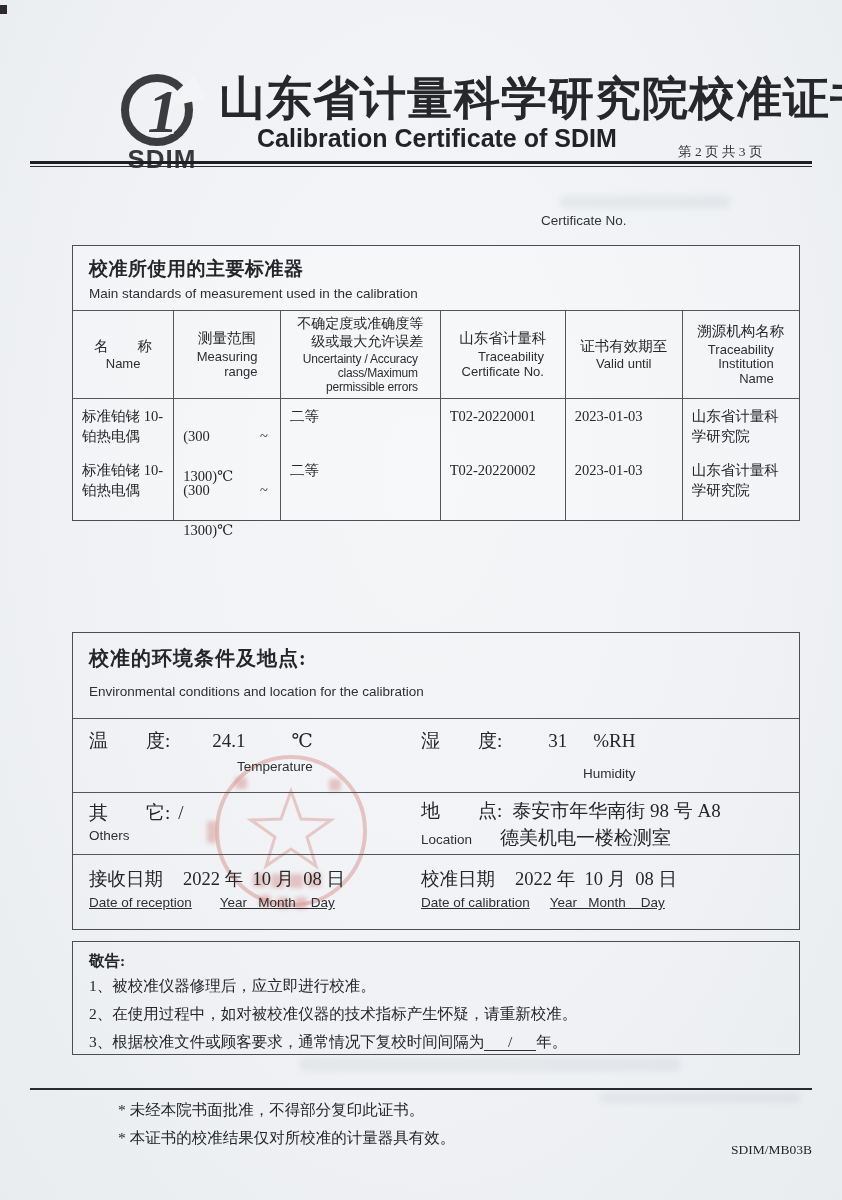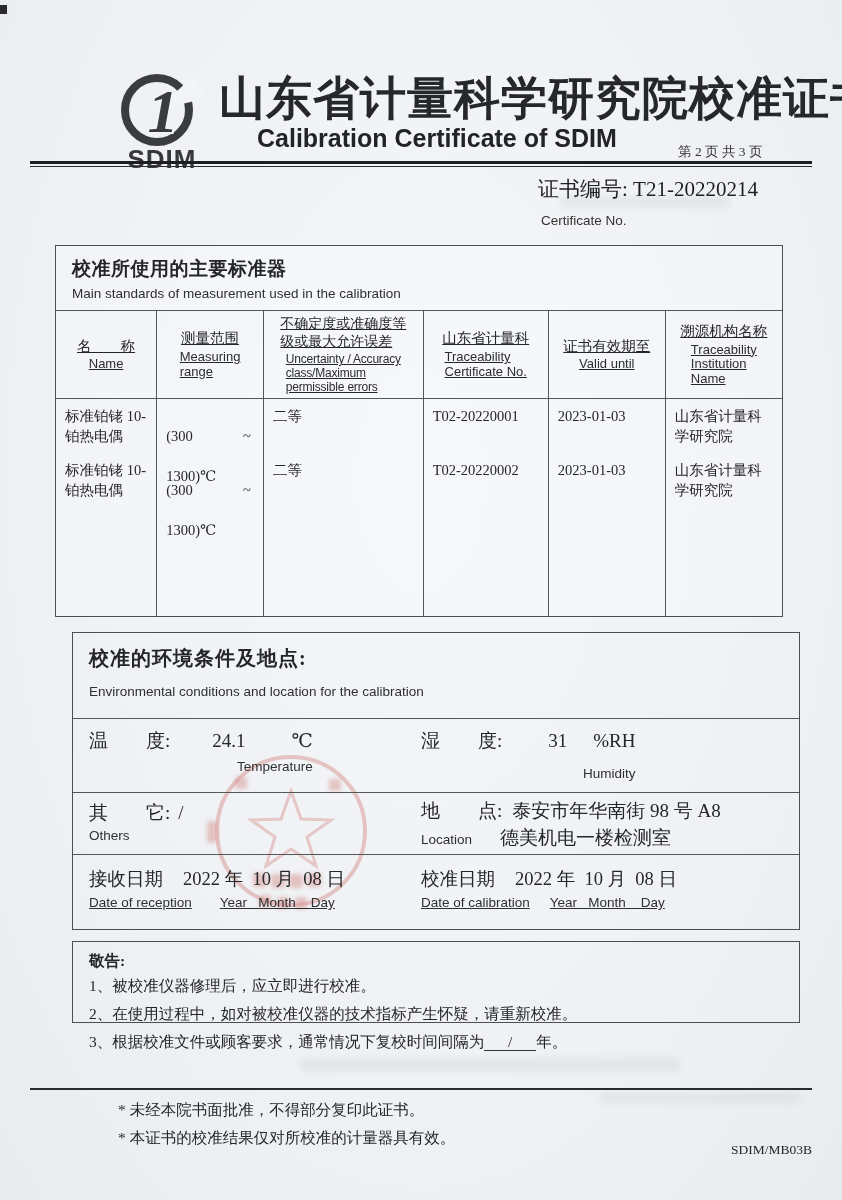--- a/index.html
+++ b/index.html
@@ -31,39 +31,39 @@
   .page-info{ position:absolute; left:678px; top:143px; font-size:13.5px; white-space:pre; color:#333; }
   .double-rule{
     position:absolute; left:30px; top:161px; width:782px; height:6px;
     border-top:3px solid #1e1f22; border-bottom:1.4px solid #2a2b2e;
   }
   .cert-no-zh{ position:absolute; left:538px; top:175px; font-size:21px; color:#202124; white-space:pre; }
   .cert-no-en{ position:absolute; left:541px; top:213px; font-family:"Liberation Sans",sans-serif; font-size:13.5px; color:#333; }
 
   
   .standards-box{
-    position:absolute; left:55px; top:245px; width:728px; height:372px;
+    position:absolute; left:72px; top:245px; width:728px; height:276px;
     border:1.5px solid #4d4e52; background:rgba(255,255,255,.25);
   }
   .box-title{ padding:10px 16px 0 16px; }
   .box-title .zh{ font-size:19px; font-weight:600; letter-spacing:.5px; }
   .box-title .en{ font-family:"Liberation Sans",sans-serif; font-size:13.5px; margin-top:4px; color:#2e2f33; }
   .std-grid{
     position:absolute; left:0; top:64px; right:0; bottom:0;
     display:grid;
     grid-template-columns:13.8% 14.7% 22% 17.25% 16.1% 16.15%;
     grid-template-rows:88px 1fr;
     border-top:1.2px solid #55565a;
   }
   .std-grid > div{ border-left:1.2px solid #55565a; }
   .std-grid > div.first{ border-left:none; }
   .hcell{
     border-bottom:1.2px solid #55565a;
     display:flex; flex-direction:column; align-items:center; justify-content:center;
-    text-align:left; padding:2px 3px;text-decoration:underline;
+    text-align:right; padding:2px 3px;
   }
   .hcell .zh{ font-size:14.5px; white-space:pre-line; line-height:1.3; }
   .hcell .en{ font-family:"Liberation Sans",sans-serif; font-size:13px; white-space:pre-line; line-height:1.15; margin-top:2px; color:#2c2d31; }
   .hcell.tight .zh{ font-size:14px; }
   .hcell.tight .en{ font-size:12px; letter-spacing:-.2px; }
   .dcell{ padding:7px 8px 0 9px; font-size:14.5px; line-height:1.38; }
   .entry{ height:46px; margin-bottom:8px; white-space:pre-line; }
   .range-line{ display:flex; justify-content:space-between; padding-right:4px; }
 
   
@@ -84,21 +84,21 @@
   .env-right{ position:absolute; left:348px; top:0; }
   .val{ font-size:19px; }
   .date-zh{ font-size:18.5px; white-space:pre; padding-top:11px; }
   .date-en{ font-family:"Liberation Sans",sans-serif; font-size:13.5px; color:#2e2f33; margin-top:4px; white-space:pre;text-decoration:underline; }
 
   
   .stamp{ position:absolute; left:128px; top:110px; pointer-events:none; }
 
   
   .notice-box{
-    position:absolute; left:72px; top:941px; width:728px; height:82px;
+    position:absolute; left:72px; top:941px; width:728px; height:114px;
     border:1.5px solid #4d4e52; padding:9px 16px 0 16px;
   }
   .notice-title{ font-size:15.5px; font-weight:600; }
   .notice-item{ font-size:15.5px; line-height:28px; }
   .blank-slash{ display:inline-block; min-width:52px; text-align:center; border-bottom:1px solid #333; line-height:1; }
 
   
   .bottom-rule{ position:absolute; left:30px; top:1088px; width:782px; height:2px; background:#2a2b2e; }
   .footnote1{ position:absolute; left:118px; top:1100px; font-size:15.5px; }
   .footnote2{ position:absolute; left:118px; top:1128px; font-size:15.5px; }
@@ -121,21 +121,20 @@
       <text x="56" y="64" font-size="62" font-weight="bold" font-style="italic" font-family="Liberation Serif, serif" text-anchor="middle" fill="#3b3c40" stroke="#f2f4f6" stroke-width="4" paint-order="stroke">1</text>
     </svg>
     <div class="logo-text">SDIM</div>
   </div>
 
   <div class="title-zh">山东省计量科学研究院校准证书</div>
   <div class="title-en">Calibration Certificate of SDIM</div>
   <div class="page-info">第 2 页 共 3 页</div>
   <div class="double-rule"></div>
 
-  <div class="cert-no-zh">证书编号: T21-20220214</div>
   <div class="cert-no-en">Certificate No.</div>
 
   <section class="standards-box">
     <div class="box-title">
       <div class="zh">校准所使用的主要标准器</div>
       <div class="en">Main standards of measurement used in the calibration</div>
     </div>
     <div class="std-grid">
 
       <div class="hcell first">

